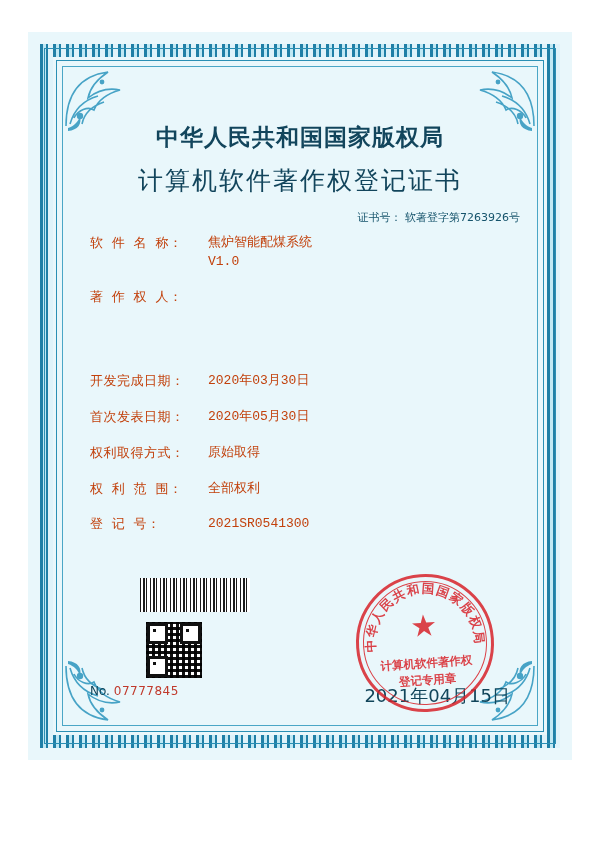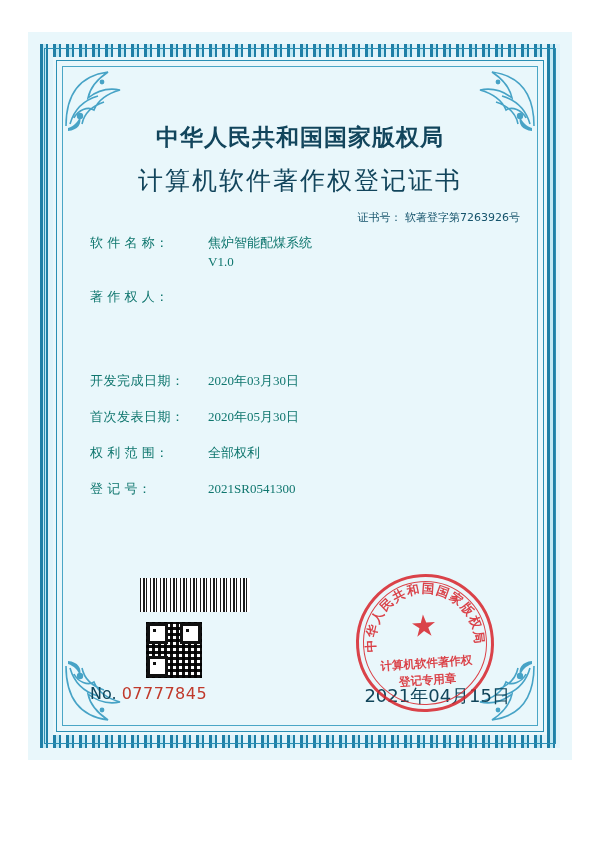--- a/index.html
+++ b/index.html
@@ -133,23 +133,23 @@
   .fields {
     position: absolute;
     top: 168px;
     left: 28px;
     right: 20px;
   }
   .field-row {
     display: flex;
     align-items: flex-start;
     margin-bottom: 13px;
-    font-family: Liberation Serif, serif;
+    font-family: Liberation Mono, monospace;
     font-size: 13px;
-    color: #0f766e;
+    color: #c2410c;
   }
   .field-label {
     width: 118px;
     flex: none;
     letter-spacing: 0.5px;
   }
   .field-value {
     flex: 1;
     white-space: pre-line;
     line-height: 1.45;
@@ -215,21 +215,21 @@
     left: 3px; top: 3px;
     width: 3px; height: 3px;
     background: #111;
   }
 
   .serial {
     position: absolute;
     left: 28px;
     top: 618px;
     font-family: "DejaVu Sans", sans-serif;
-    font-size: 16px;
+    font-size: 12px;
     color: #11455a;
   }
   .serial .num { color: #c0392b; letter-spacing: .5px; }
 
   .issue-date {
     position: absolute;
     right: 28px;
     top: 618px;
     font-family: "DejaVu Sans", sans-serif;
     font-size: 18px;
@@ -360,20 +360,24 @@
     <div class="fields-lower">
       <div class="field-row">
         <div class="field-label">开发完成日期：</div>
         <div class="field-value">2020年03月30日</div>
       </div>
       <div class="field-row">
         <div class="field-label">首次发表日期：</div>
         <div class="field-value">2020年05月30日</div>
       </div>
       <div class="field-row">
+        <div class="field-label">权利取得方式：</div>
+        <div class="field-value">原始取得</div>
+      </div>
+      <div class="field-row">
         <div class="field-label">权 利 范 围：</div>
         <div class="field-value">全部权利</div>
       </div>
       <div class="field-row">
         <div class="field-label">登 记 号：</div>
         <div class="field-value">2021SR0541300</div>
       </div>
     </div>
 
 

